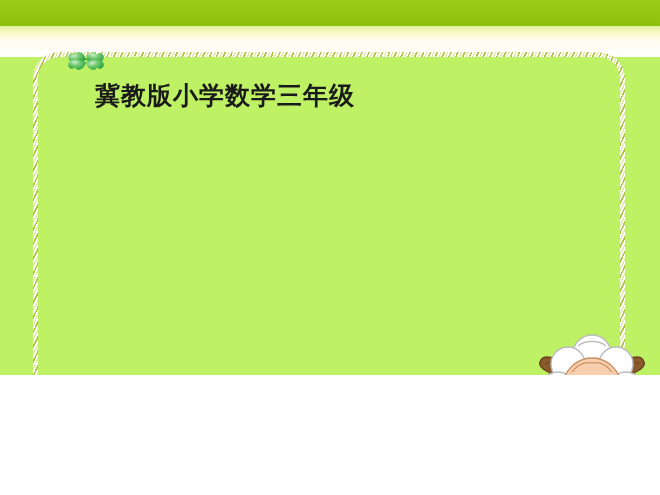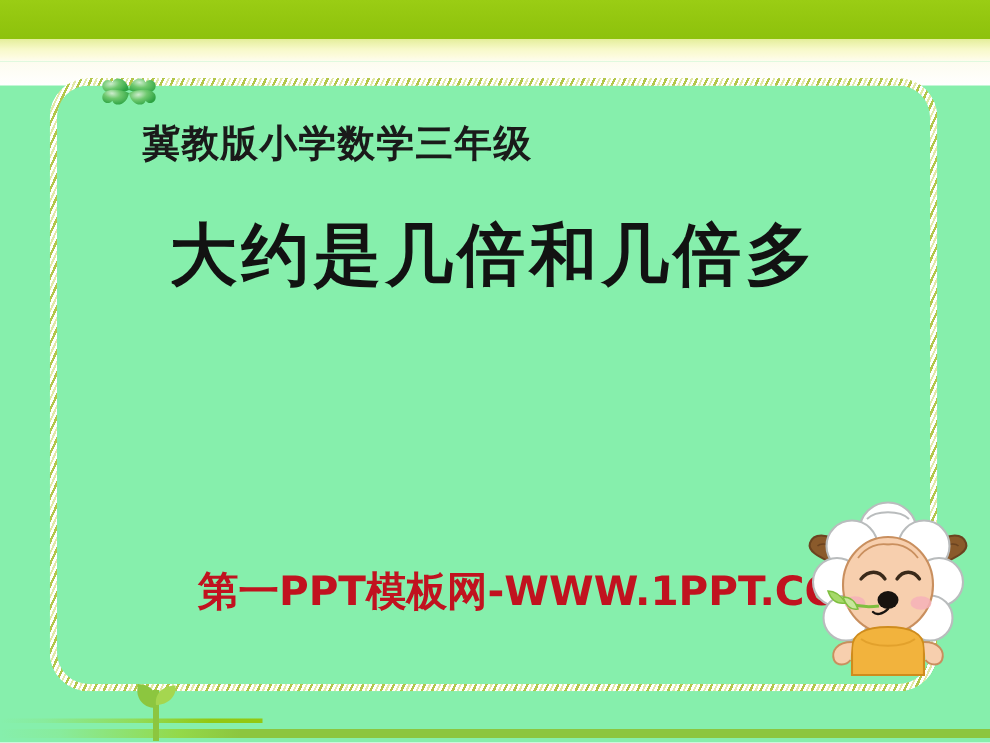--- a/index.html
+++ b/index.html
@@ -7,23 +7,23 @@
     padding: 0;
     background: #ffffff;
   }
   body {
     font-family: "Liberation Sans", sans-serif;
   }
 
   #slide {
     position: relative;
     width: 660px;
-    height: 495px;
+    height: 375px;
     overflow: hidden;
-    background: #86efac;
+    background: #bef264;
   }
 
   
   .top-green-bar {
     position: absolute;
     left: 0; top: 0;
     width: 660px;
     height: 26px;
     background: linear-gradient(to bottom, #9acd14 0%, #93c60f 55%, #8dc20c 100%);
   }
@@ -175,21 +175,20 @@
         <path d="M20 19 C20 10 28 8 30 12 C32 8 38 10 37 15 C36 19 28 21 20 19 Z" transform="rotate(10 20 19)"></path>
         <path d="M20 21 C20 30 12 32 10 28 C8 32 2 30 3 25 C4 21 12 19 20 21 Z" transform="rotate(10 20 21)"></path>
         <path d="M20 21 C20 30 28 32 30 28 C32 32 38 30 37 25 C36 21 28 19 20 21 Z" transform="rotate(-10 20 21)"></path>
       </g>
     </svg>
   </div>
 
   <div class="subject-line">冀教版小学数学三年级</div>
 
   <div class="main-title">
-    <div>大约是几倍和几倍多</div>
   </div>
 
   <div class="watermark">第一PPT模板网-WWW.1PPT.COM</div>
 
   <div class="sheep">
     <svg viewBox="0 0 116 128" width="116" height="128">
 
       <path d="M30 36 C16 26 8 28 6 34 C4 40 14 44 22 48 C26 50 32 48 33 44 Z" fill="#8a5a2b" stroke="#6b4320" stroke-width="1.4"></path>
       <path d="M24 38 C18 34 13 34 11 36" stroke="#6b4320" stroke-width="1" fill="none"></path>
       <path d="M86 36 C100 26 108 28 110 34 C112 40 102 44 94 48 C90 50 84 48 83 44 Z" fill="#8a5a2b" stroke="#6b4320" stroke-width="1.4"></path>

